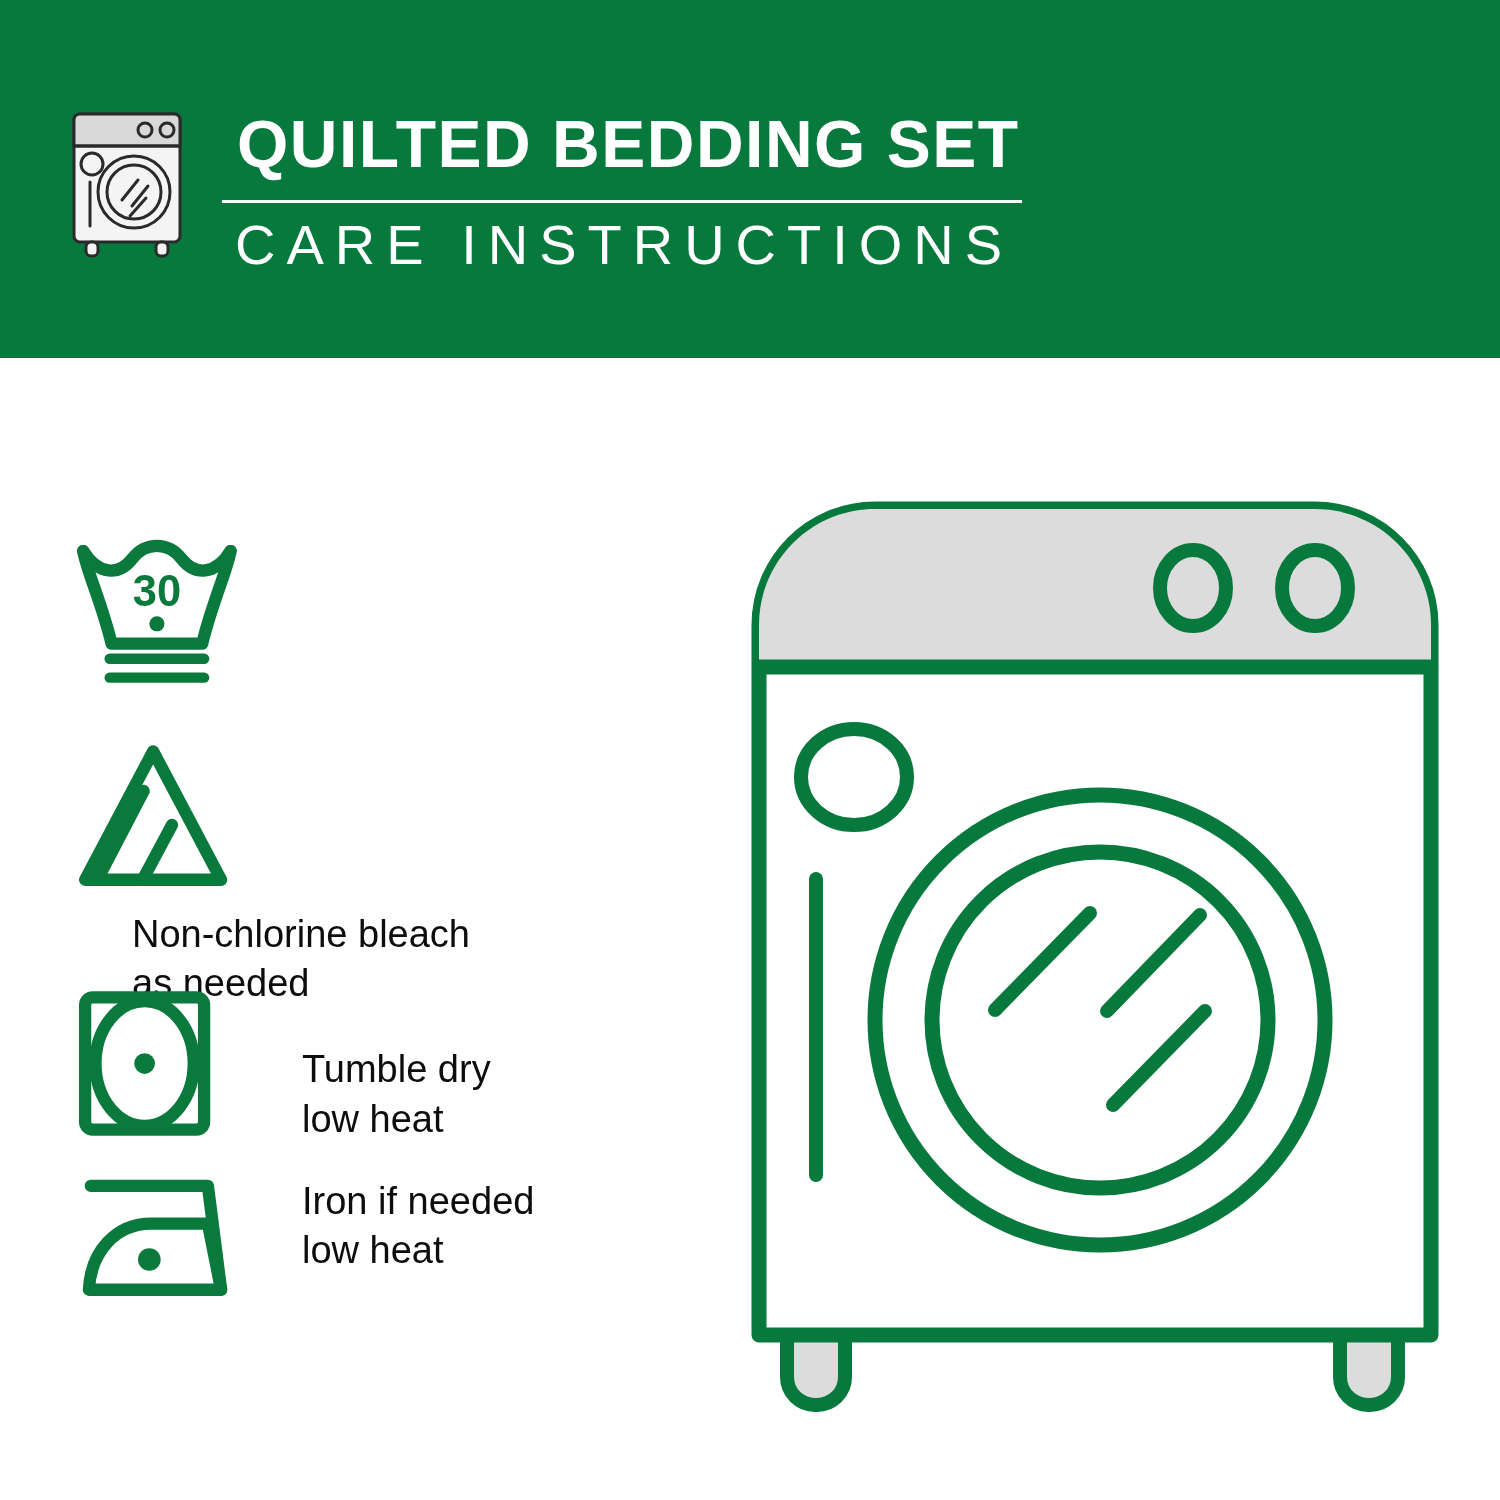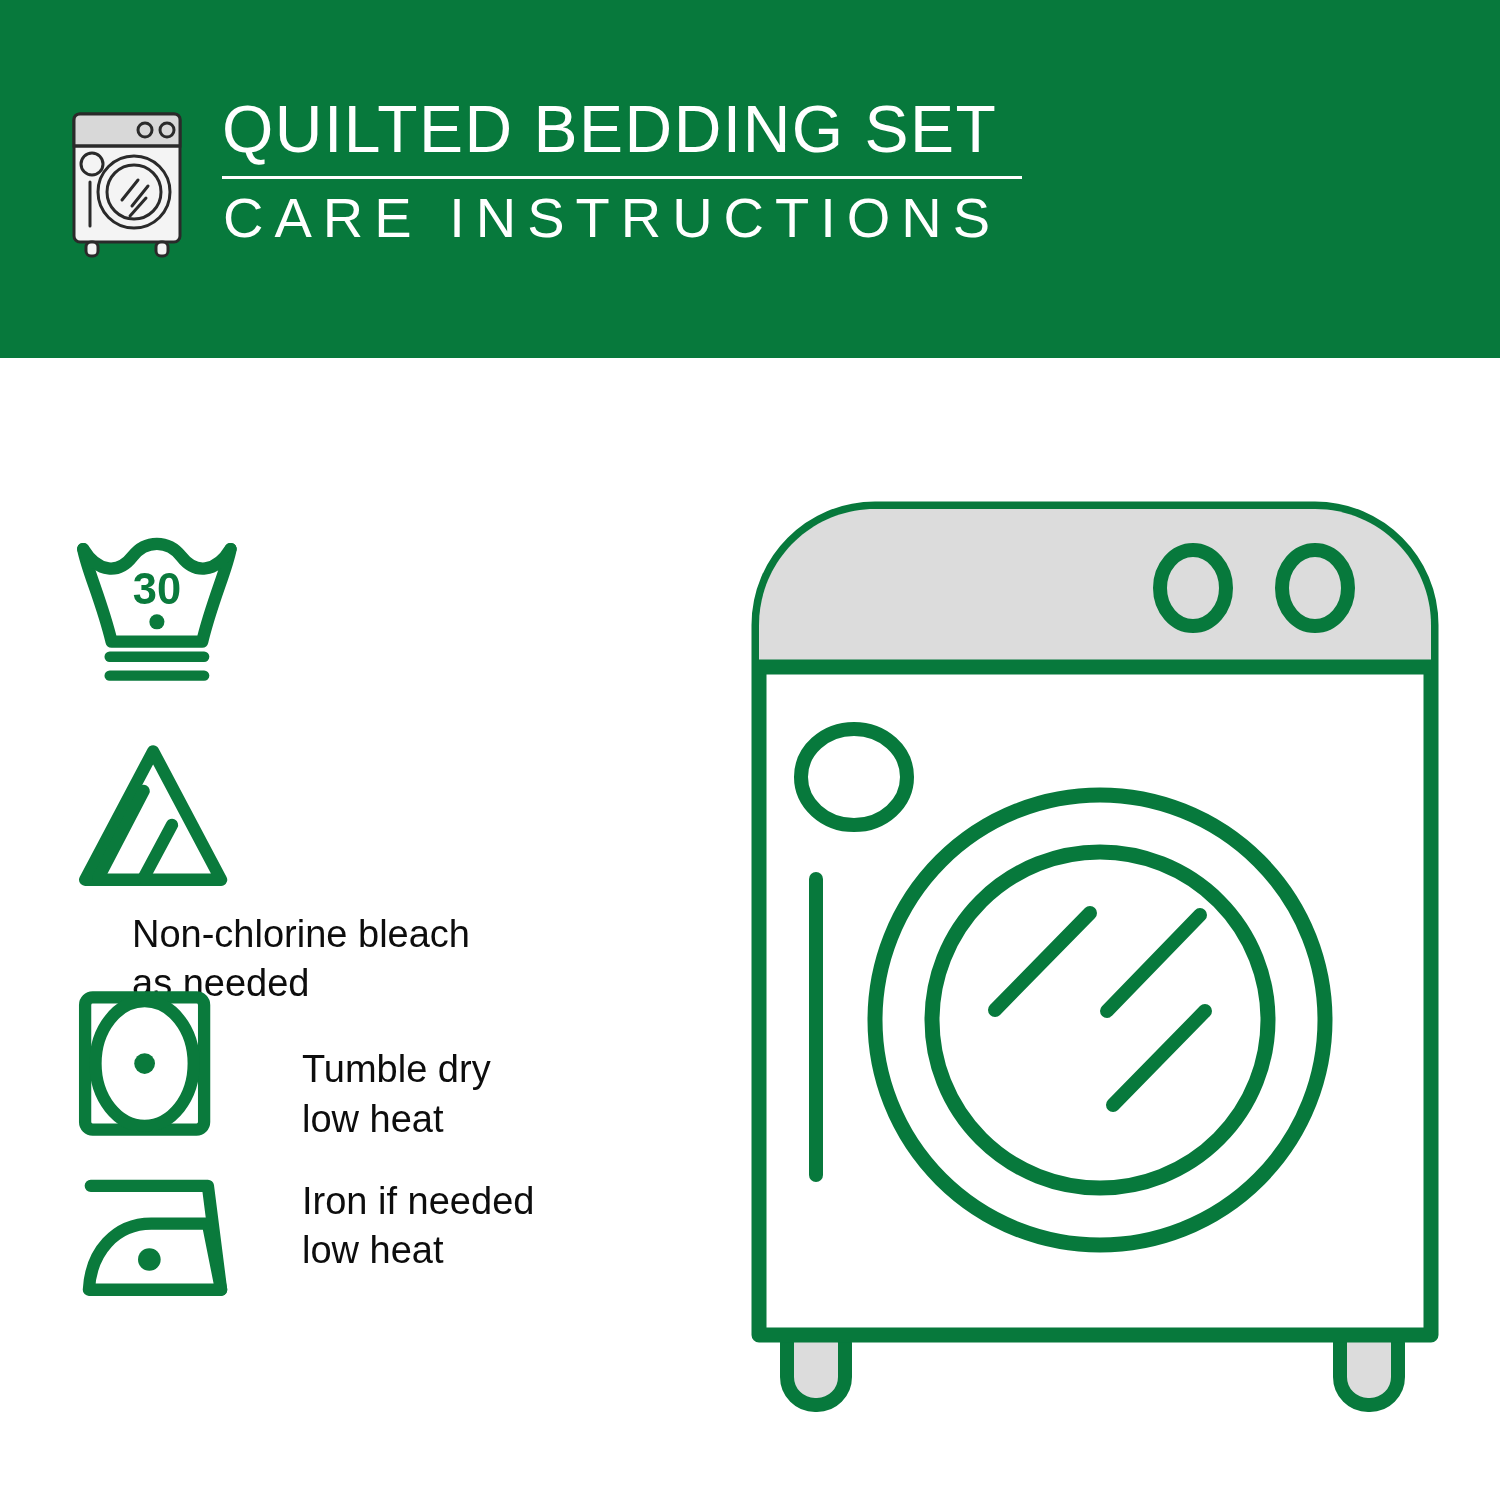--- a/index.html
+++ b/index.html
@@ -43,63 +43,63 @@
   }
   #header-text-block {
     position: absolute;
     left: 152px;
     top: 0;
     width: 850px;
   }
   #header-title {
     font-family: "Liberation Sans", sans-serif;
     font-size: 66px;
-    font-weight: 400;
+    font-weight: 700;
     letter-spacing: 1.5px;
     color: #ffffff;
     line-height: 1.0;
     white-space: nowrap;
-    margin: 0;
+    margin: 15px;
     padding: 0 0 8px 8px;
   }
   #header-rule {
     width: 800px;
     height: 3px;
     background: #ffffff;
     margin: 6px 0 10px 8px;
   }
   #header-subtitle {
     font-family: "Liberation Sans", sans-serif;
     font-size: 56px;
     font-weight: 400;
     letter-spacing: 11px;
     color: #ffffff;
     line-height: 1.05;
     white-space: nowrap;
-    margin: 1px;
+    margin: 13px;
     padding-left: 8px;
   }
 
   
   #symbol-list {
     position: absolute;
     left: 0;
     top: 358px;
     width: 720px;
     height: 1142px;
   }
   .care-row {
     position: absolute;
     left: 70px;
     width: 640px;
     height: 170px;
     display: flex;
     align-items: flex-start;
   }
-  .care-row.row-0 { top: 162px; align-items: flex-end; }
+  .care-row.row-0 { top: 174px; }
   .care-row.row-1 { top: 378px; flex-direction: column; }
   .care-row.row-2 { top: 616px; align-items: flex-end; }
   .care-row.row-3 { top: 805px; }
 
   .care-symbol {
     flex: 0 0 auto;
     width: 170px;
     height: 160px;
     display: block;
   }

